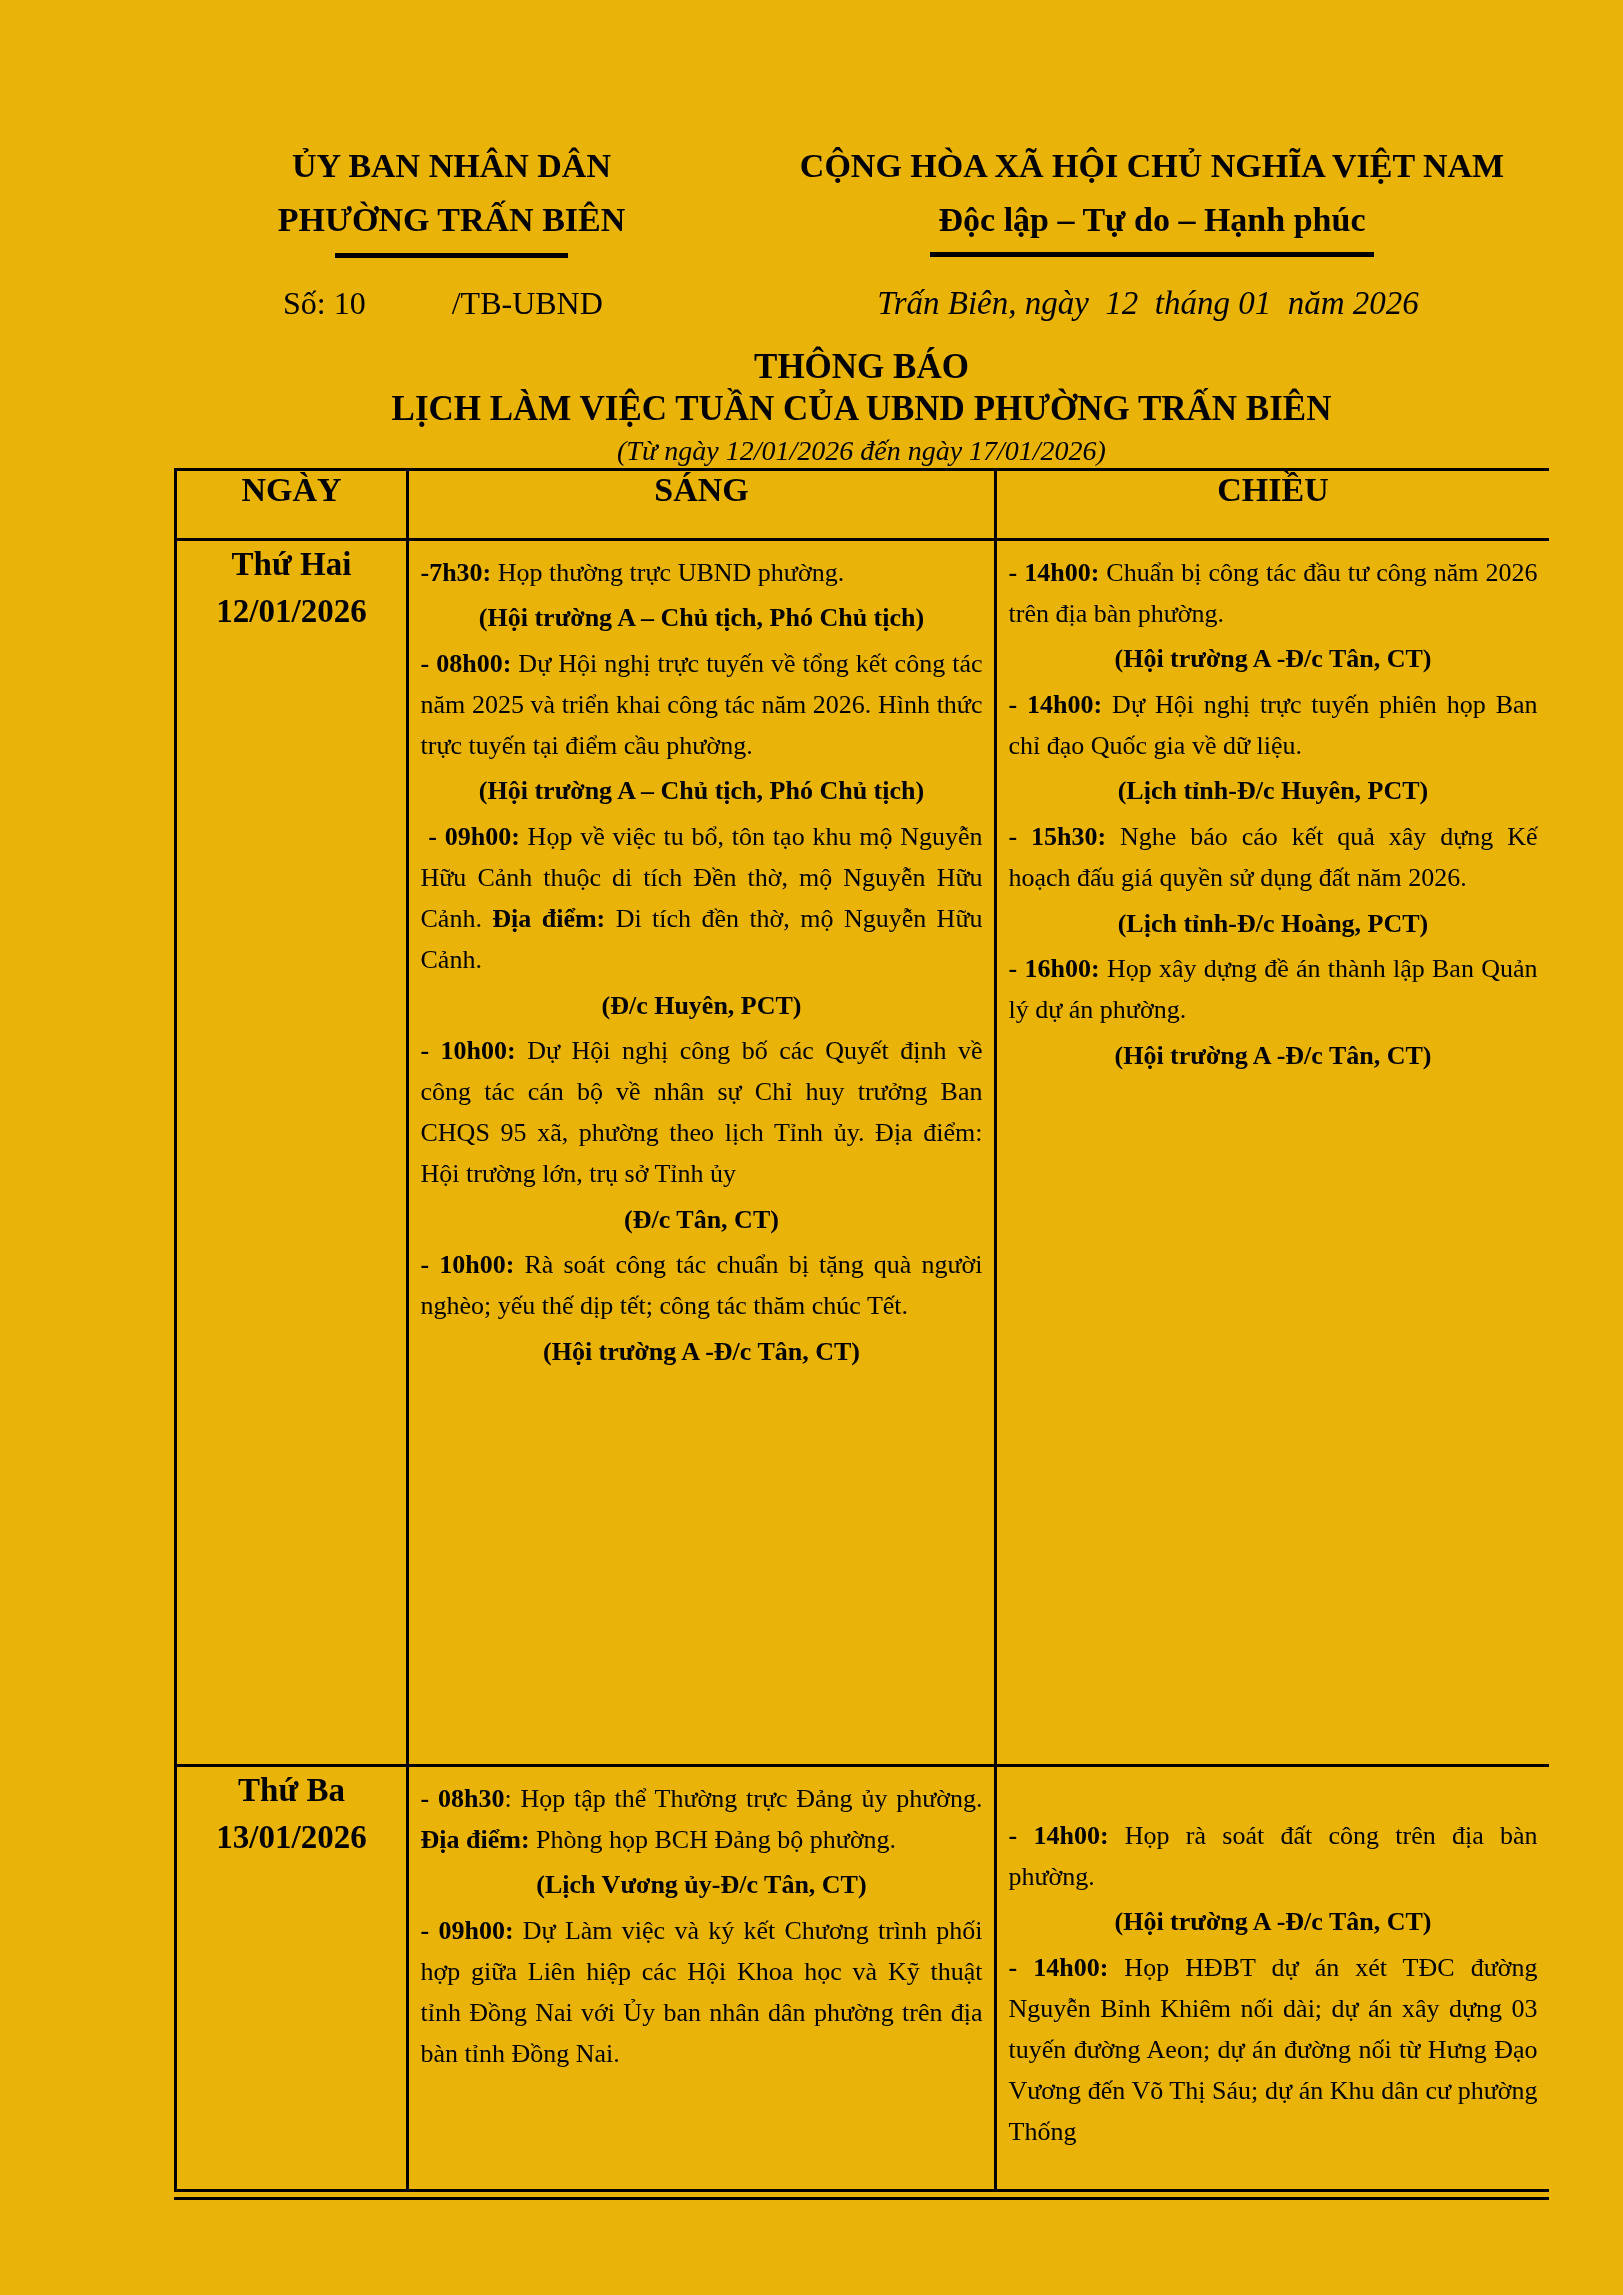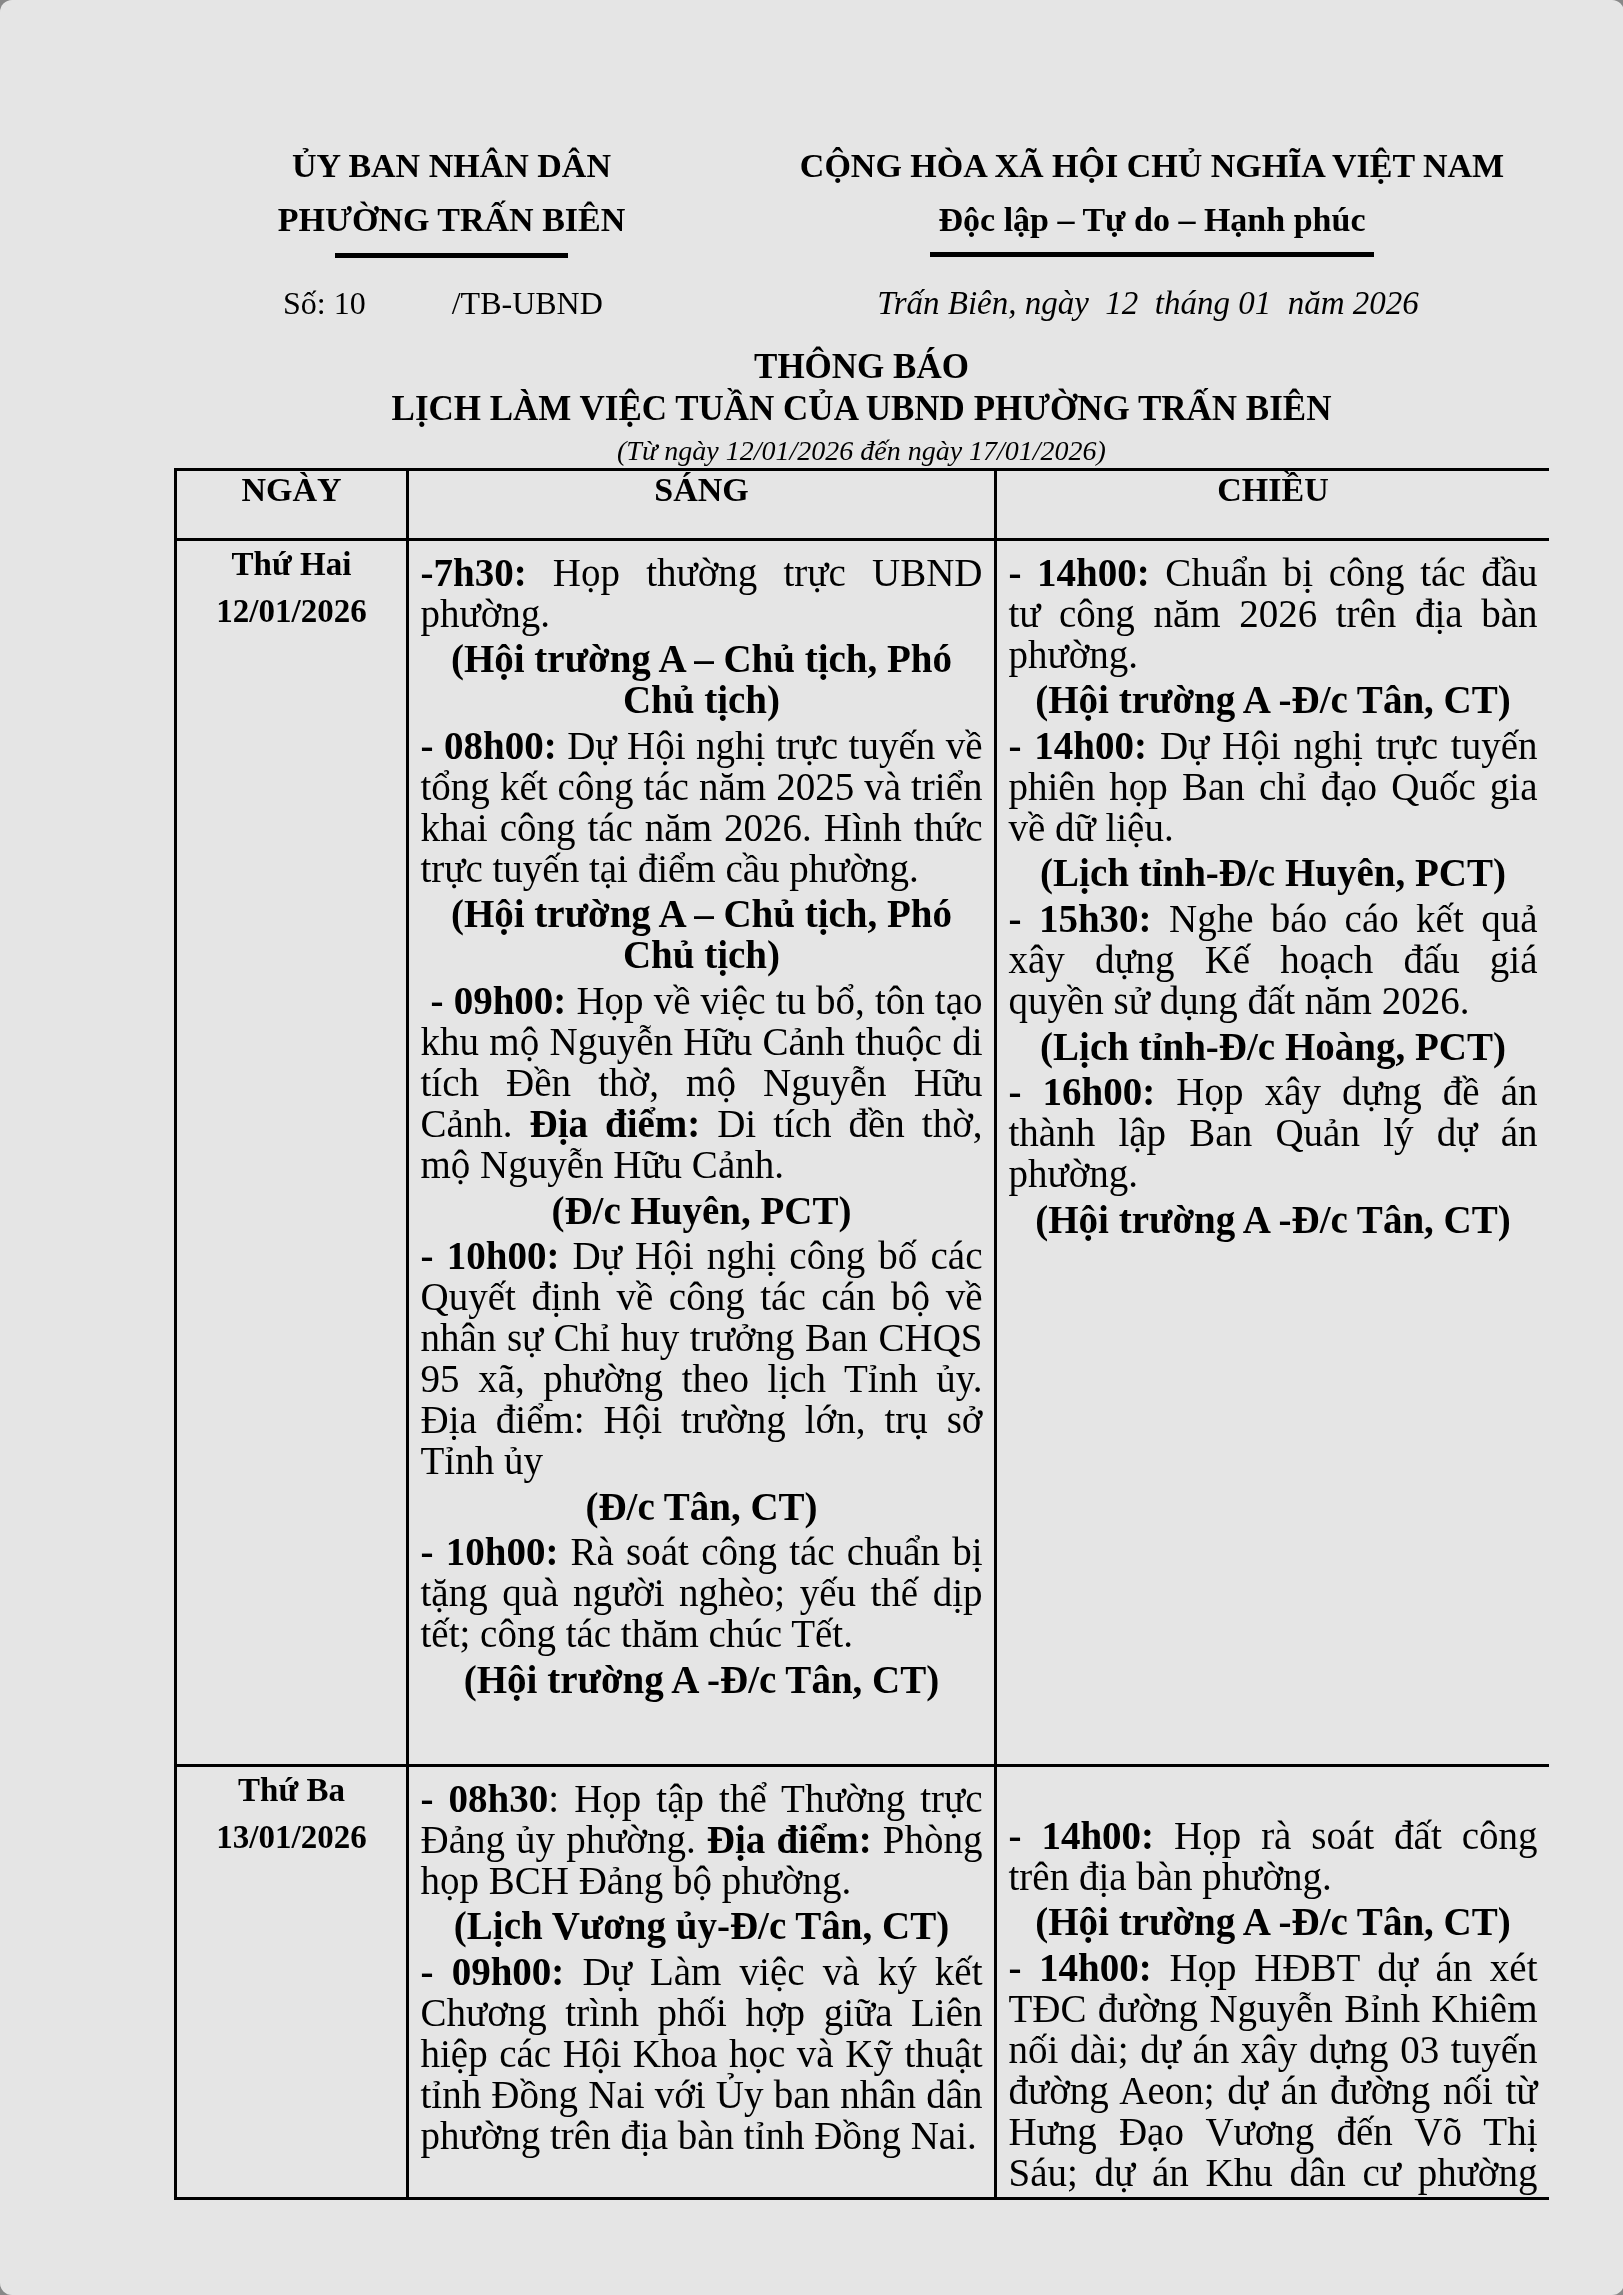--- a/index.html
+++ b/index.html
@@ -1,23 +1,22 @@
 <!DOCTYPE html>
 <html lang="vi" style="font-size:12.2px"><head>
 <meta charset="utf-8">
 <style>
   html,body{margin:0;padding:0;background:#888;}
   .page{
     position:relative;
     width:1624px;height:2295px;
-    background:#e5e5e5;
+    background:#eab308;
     font-family:"Liberation Serif","DejaVu Serif",serif;
     color:#000;
     overflow:hidden;
-    border-radius:12px;
   }
   
   .org-block{
     position:absolute;left:176px;top:139px;width:551px;
     text-align:center;font-weight:bold;font-size:34px;line-height:54px;
   }
   .org-underline{
     width:233px;height:5.4px;background:#000;margin:6.1px auto 0 auto;
   }
   .national-block{
@@ -59,21 +58,21 @@
   th.col-head{
     height:67px;font-size:34px;font-weight:bold;
     text-align:center;vertical-align:middle;
   }
   td.day-cell{vertical-align:middle;}
   .day-inner{
     display:flex;flex-direction:column;align-items:center;justify-content:center;
     font-weight:bold;font-size:33px;line-height:47px;text-align:center;font-family:Liberation Serif, serif;
   }
   td.sched-cell .cell-inner{
-    padding:6.1px 11.5px 0 11.5px;font-size:39px;line-height:41px;overflow:hidden;
+    padding:6.1px 11.5px 0 11.5px;font-size:26px;line-height:41px;overflow:hidden;
   }
   .cell-inner p{margin:4.6px 0;}
   .cell-inner p.justify{text-align:justify;}
   .cell-inner p.center{text-align:center;font-weight:bold;}
   .b{font-weight:bold;}
 </style>
 </head>
 <body>
 
 <div class="page">

